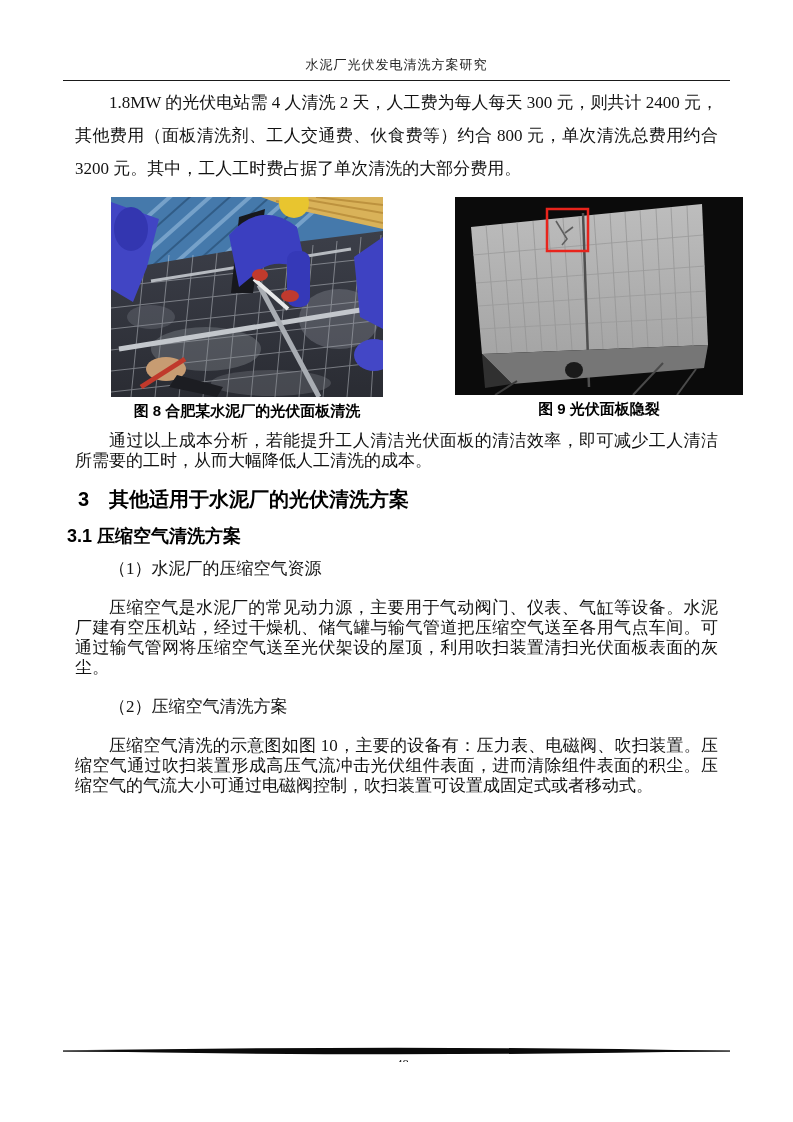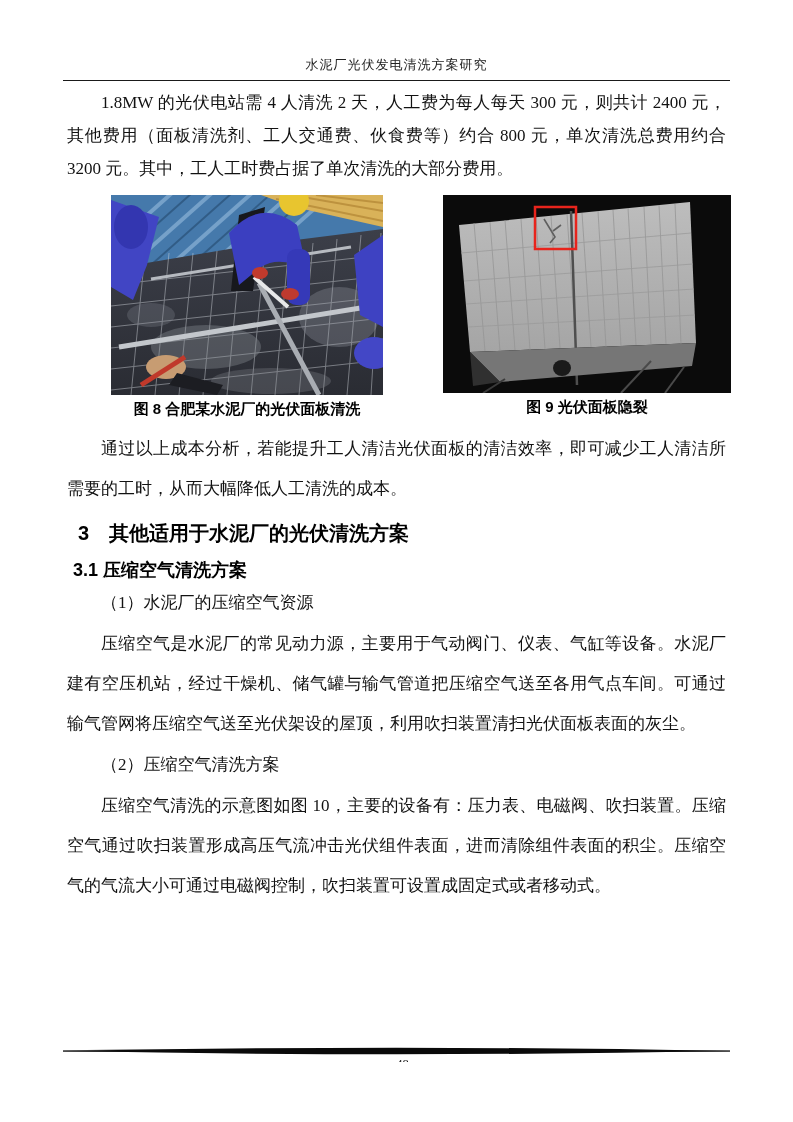--- a/index.html
+++ b/index.html
@@ -18,34 +18,35 @@
   .header-title {
     text-align: center;
     font-size: 13px;
     line-height: 18px;
     letter-spacing: 1px;
     color: #222;
     padding-bottom: 6px;
     border-bottom: 1.6px solid #1a1a1a;
   }
   .body-text {
-    margin: 4px;
+    margin: 12px;
     font-size: 17px;
     line-height: 34px;
     text-align: justify;
     text-indent: 2em;
     color: #121212;
   }
   .p-first { margin-top: 5px; line-height: 33px; }
-  .lh36 { line-height: 40px; }
+  .lh36 { line-height: 20px; }
   .figures-row {
     display: flex;
     align-items: flex-start;
     margin-top: 10px;
     height: 228px;
+    gap: 12px;
   }
   figure { margin: 0; }
   .fig-left { margin-left: 48px; width: 272px; }
   .fig-right { margin-left: 60px; width: 288px; }
   .photo { display: block; line-height: 0; }
   .photo svg { display: block; }
   figcaption {
     font-family: "Liberation Sans", "DejaVu Sans", sans-serif;
     font-weight: bold;
     font-size: 15px;
@@ -56,21 +57,21 @@
   }
   .sec-heading {
     margin: 8px 0 0 15px;
     font-family: "Liberation Sans", "DejaVu Sans", sans-serif;
     font-weight: bold;
     font-size: 20px;
     line-height: 32px;
     color: #000;
   }
   .sub-heading {
-    margin: 7px 0 0 10px;
+    margin: 7px 0 0 4px;
     font-family: "Liberation Sans", "DejaVu Sans", sans-serif;
     font-weight: bold;
     font-size: 18px;
     line-height: 28px;
     color: #000;
   }
   .item-line { margin-top: 2px; line-height: 34px; }
   .footer {
     position: absolute;
     left: 63px;

